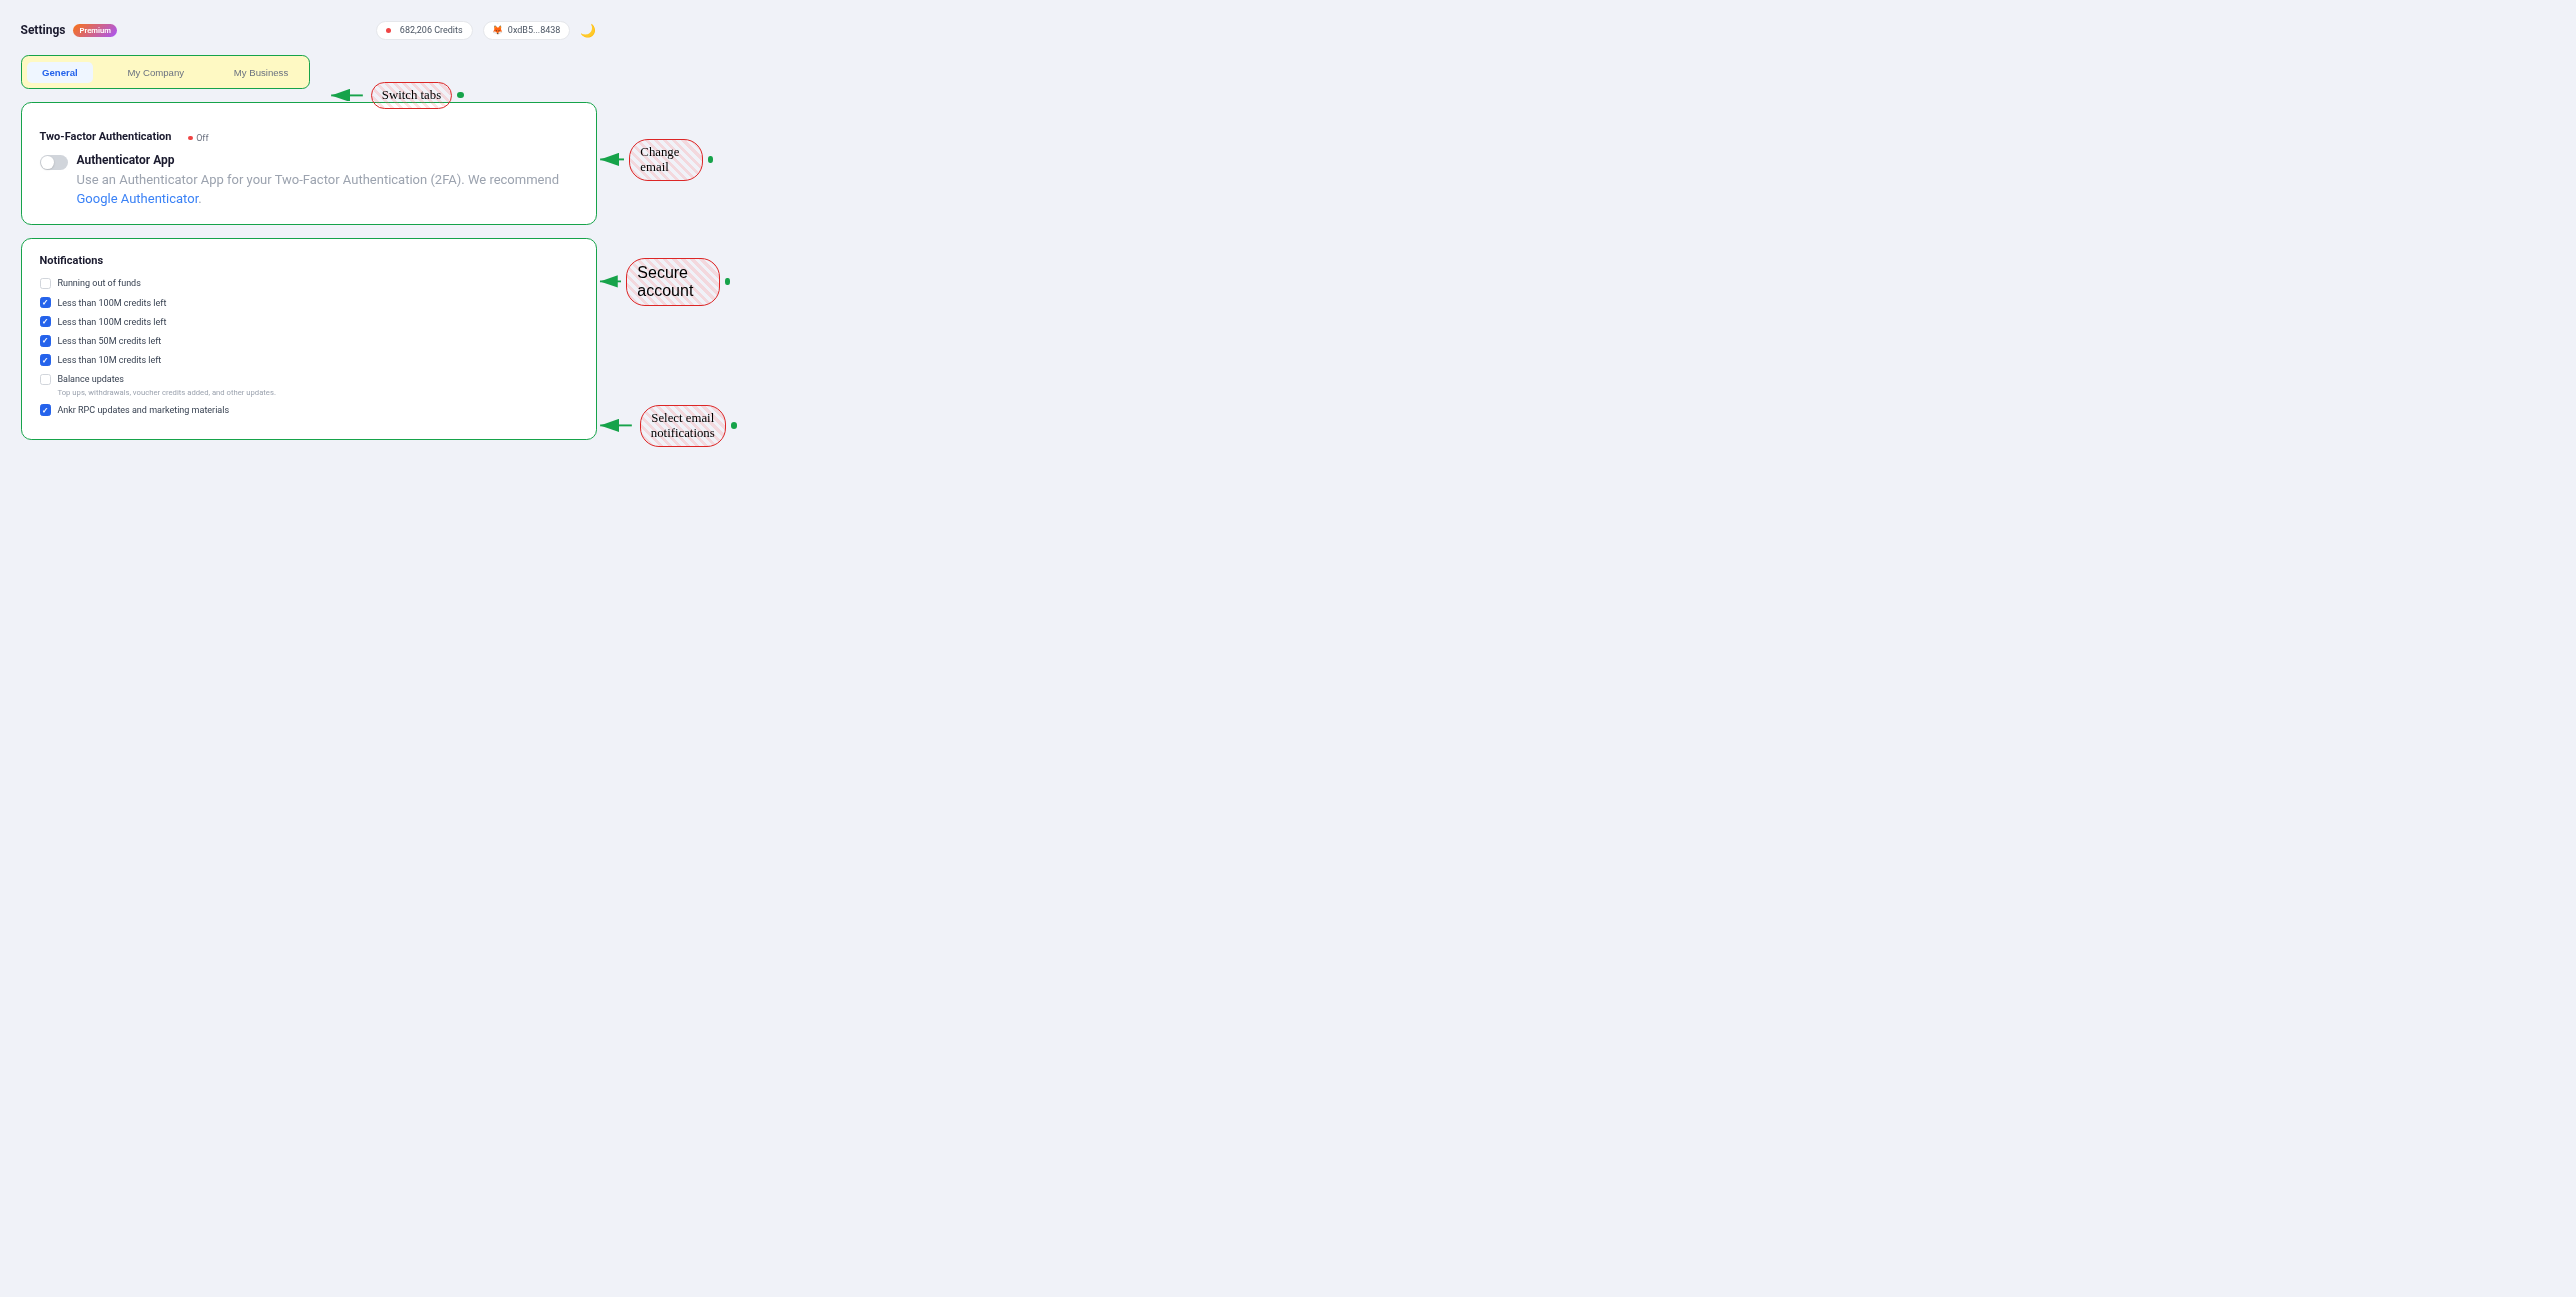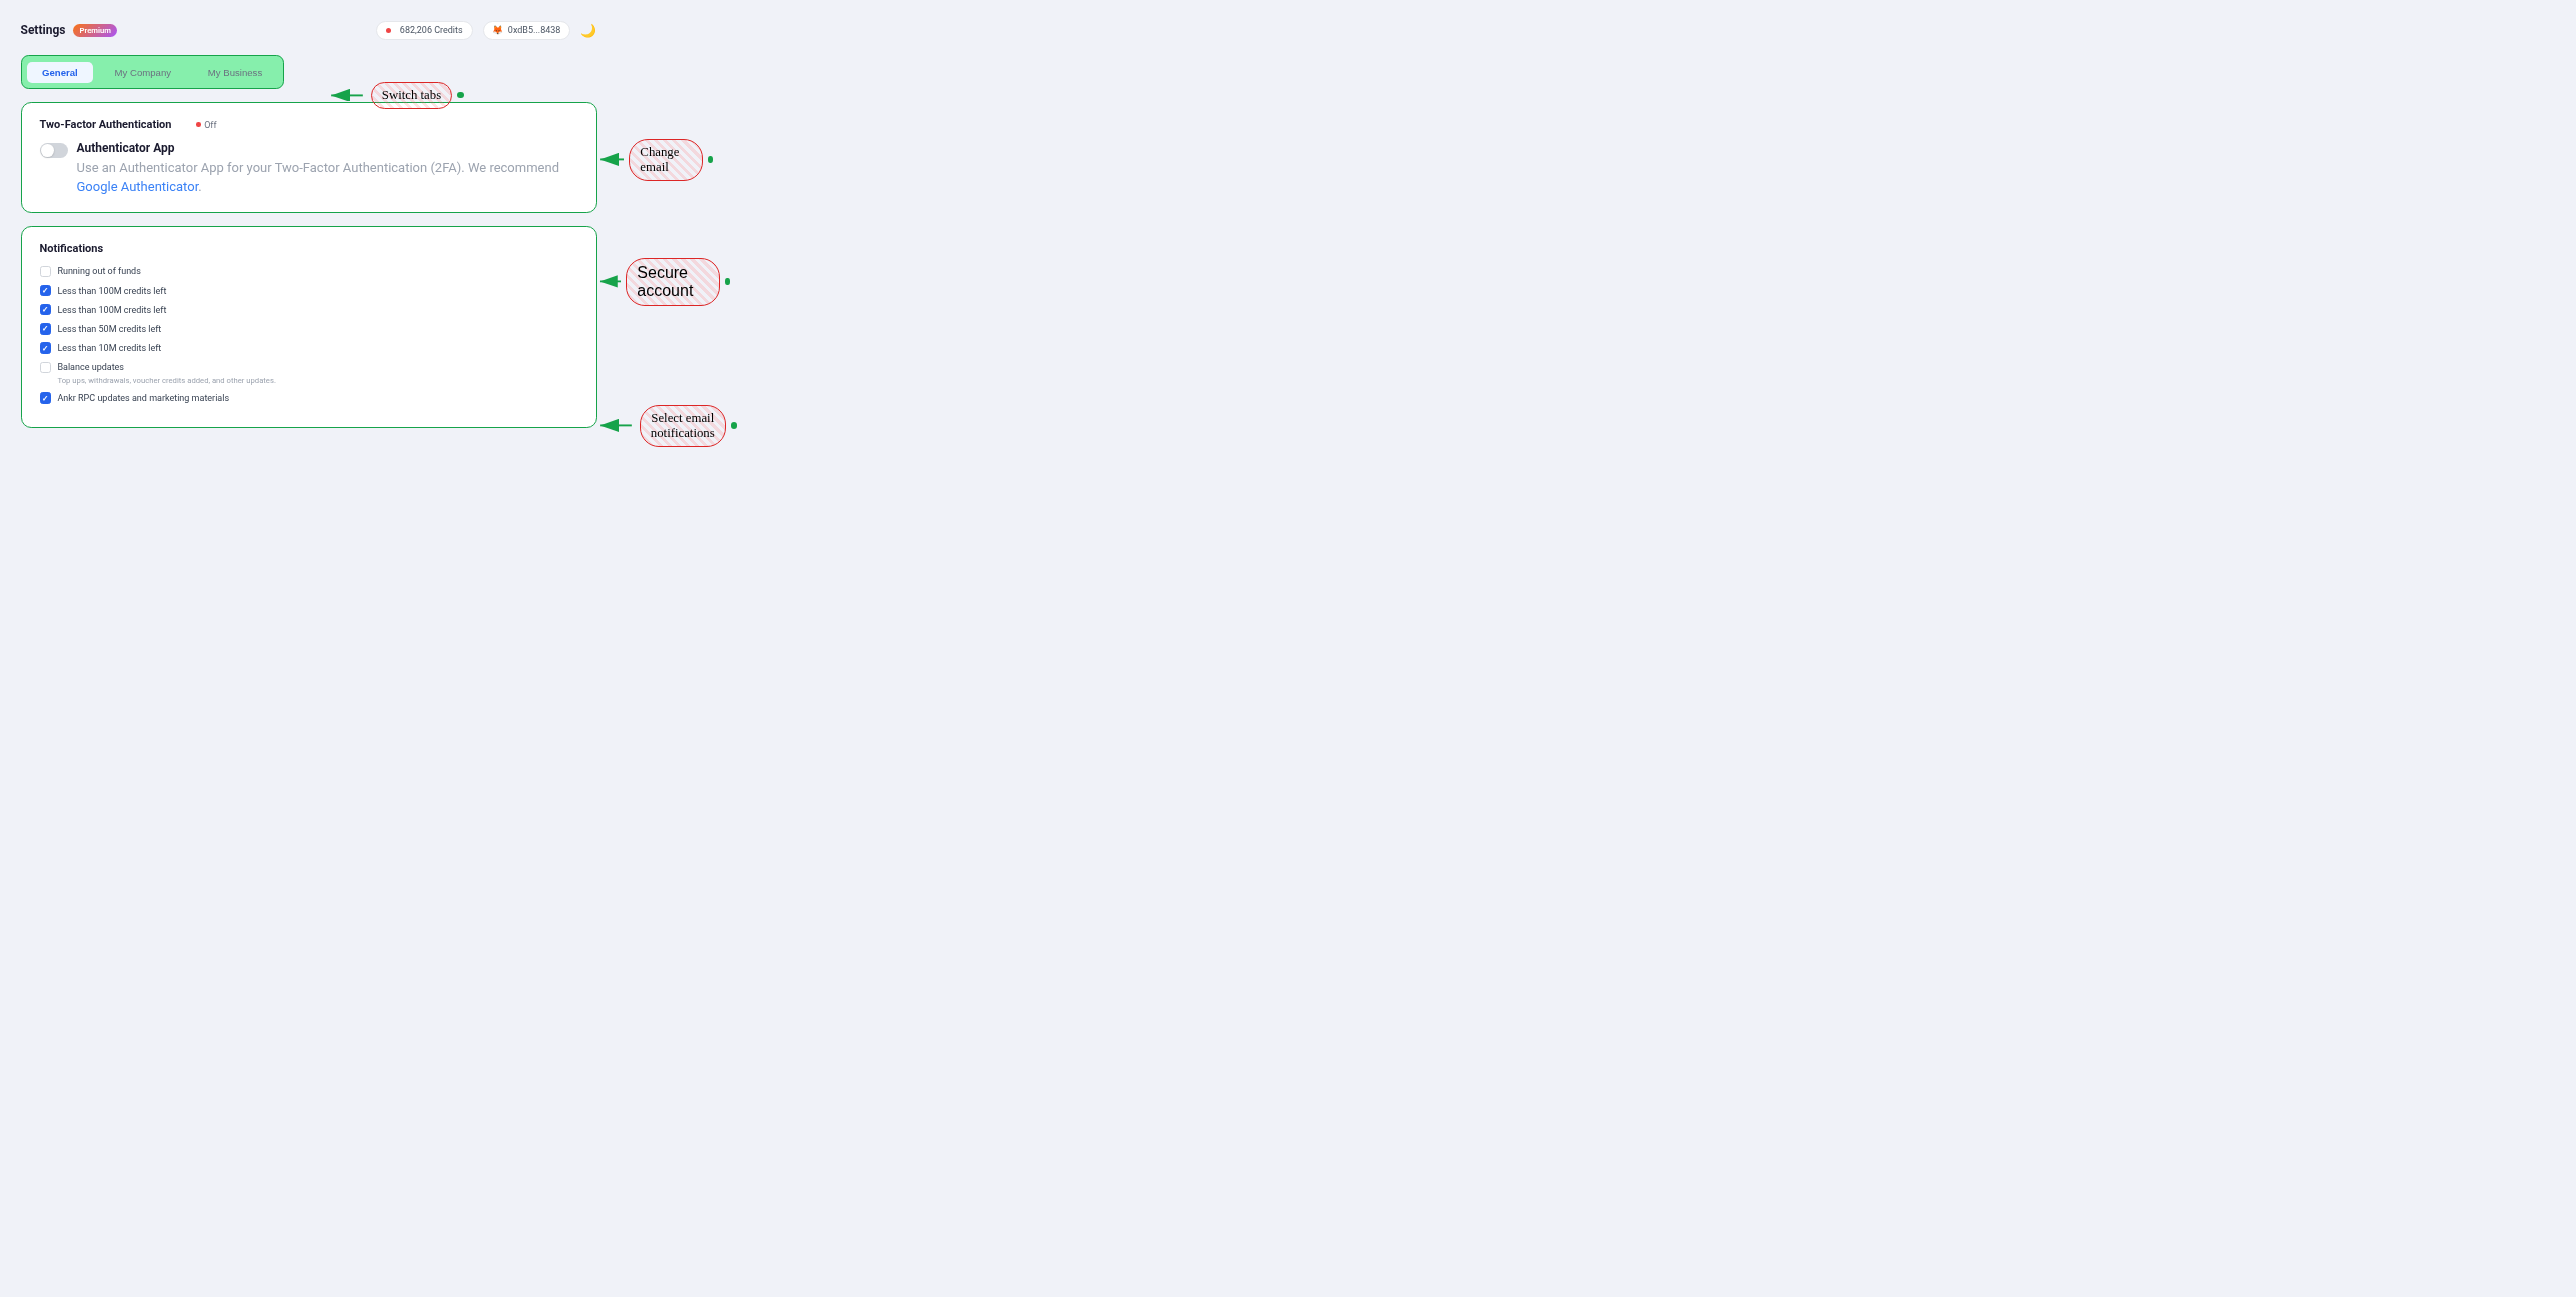--- a/index.html
+++ b/index.html
@@ -71,26 +71,26 @@
       font-size: 9px;
       color: #4b5563;
       cursor: pointer;
     }
     .moon-icon {
       font-size: 12.8px;
       cursor: pointer;
       color: #6b7280;
     }
     .tabs-container {
-      background: #86efac;
+      background: #fef9c3;
       border: 1.3px solid #16a34a;
       border-radius: 7.7px;
       padding: 5.1px;
       display: inline-flex;
-      gap: 6px;
+      gap: 19px;
       margin-bottom: 12.8px;
       align-items: center;
     }
     .tab {
       padding: 5.1px 15.4px;
       border-radius: 5.1px;
       font-size: 9.6px;
       font-weight: 500;
       cursor: pointer;
       border: none;
@@ -125,23 +125,24 @@
       border: 0.6px solid #e5e7eb;
       border-radius: 6.4px;
       padding: 6.4px 12.8px;
       font-size: 9.6px;
       color: #6b7280;
       cursor: pointer;
       transition: all 0.15s;
     }
     .tfa-title-row {
       display: flex;
-      align-items: center;
-      gap: 25px;
+      align-items: flex-end;
+      gap: 17px;
       margin-bottom: 10.2px;
+      margin-top: 12px;
     }
     .tfa-title {
       font-size: 11px;
       font-weight: 700;
       color: #1a1a2e;
     }
     .status-off {
       display: flex;
       align-items: center;
       gap: 3.2px;

